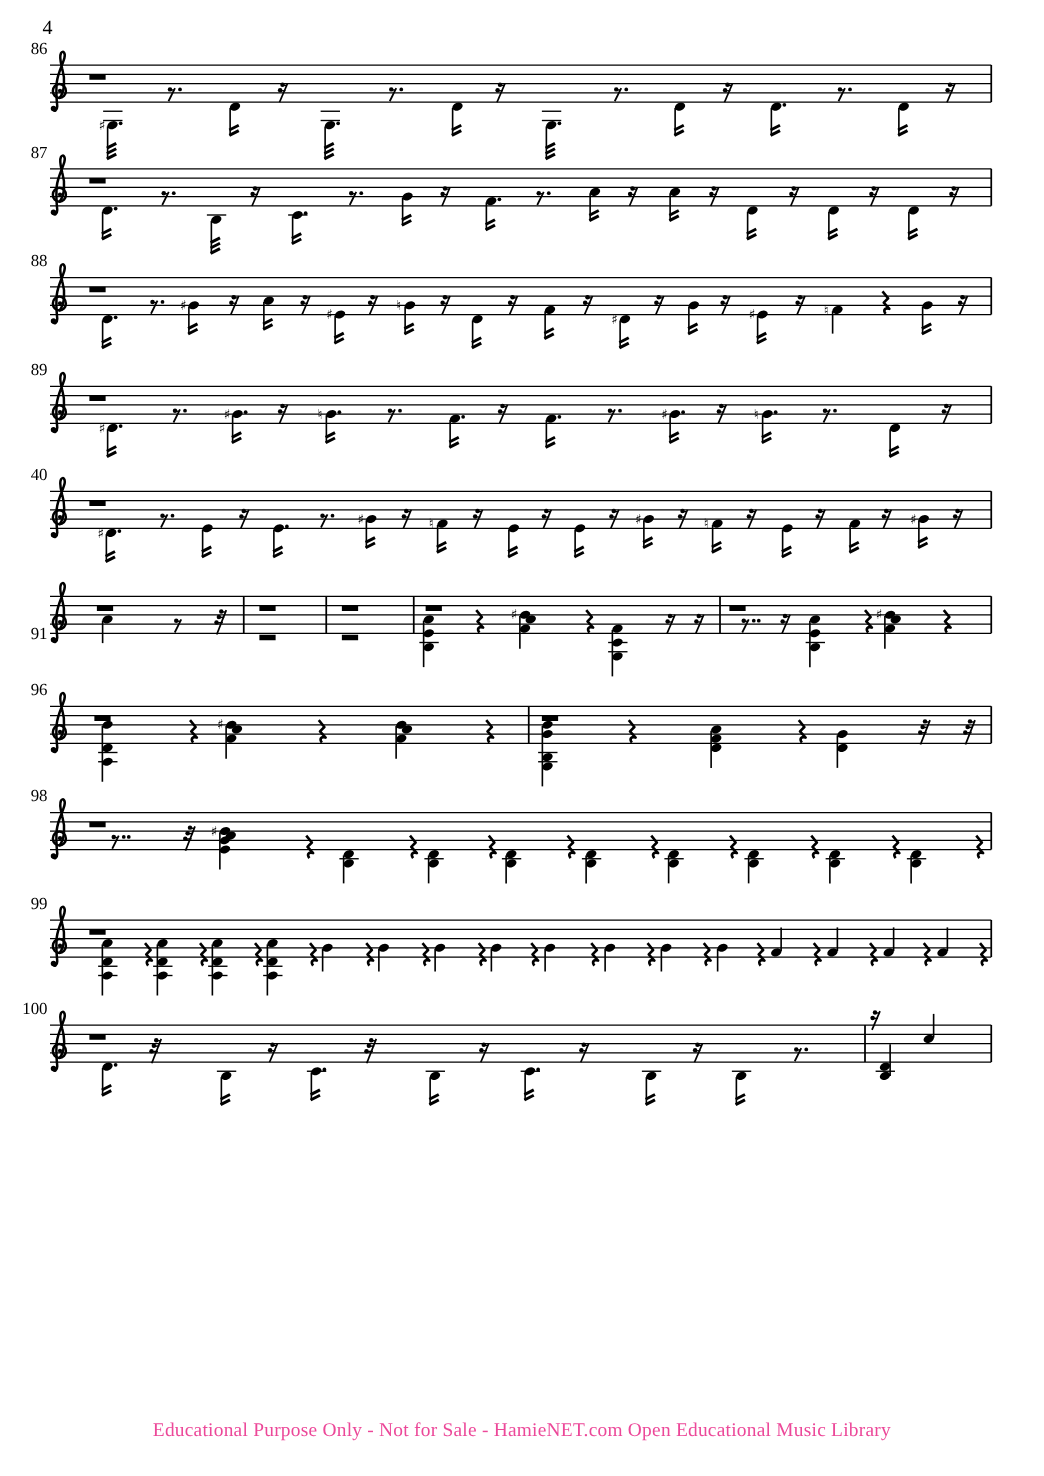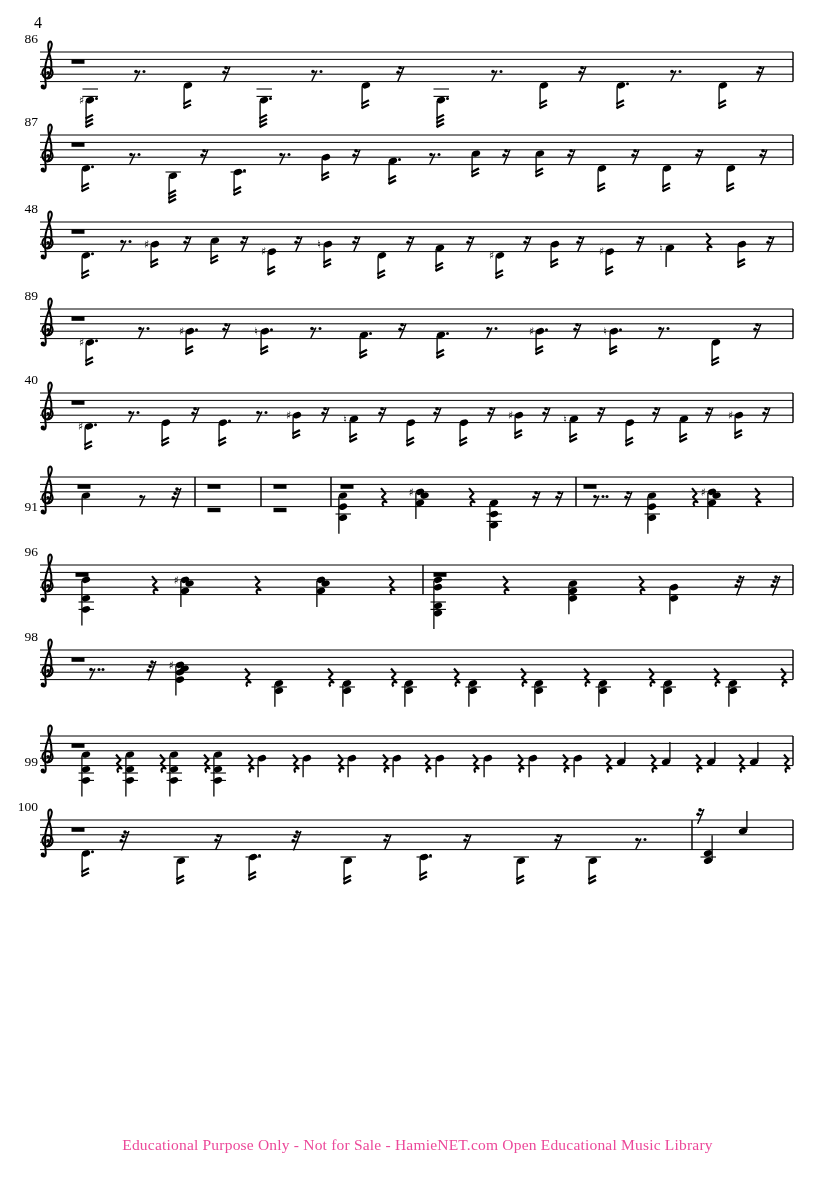--- a/index.html
+++ b/index.html
@@ -968,21 +968,21 @@
         <ellipse cx="708" cy="860.7" rx="4.3" ry="3" fill="#000000" transform="rotate(-21 708 860.7)"></ellipse>
         <line x1="712.1" y1="835.3" x2="712.1" y2="860.7" stroke="#000000" stroke-width="1.3" stroke-linecap="butt"></line>
         <ellipse cx="743" cy="831.1" rx="4.3" ry="3" fill="#000000" transform="rotate(-21 743 831.1)"></ellipse>
         <line x1="746.9" y1="830.1" x2="746.9" y2="811.1" stroke="#000000" stroke-width="1.3" stroke-linecap="butt"></line>
         <line x1="793" y1="820" x2="793" y2="849.6" stroke="#000000" stroke-width="1.4" stroke-linecap="butt"></line>
       </g>
     </svg>
   <div class="footer">Educational Purpose Only - Not for Sale - HamieNET.com Open Educational Music Library</div>
 <div class="measure-number" style="top: 31px;">86</div>
     <div class="measure-number" style="top: 114px;">87</div>
-    <div class="measure-number" style="top: 201px;">48</div>
+    <div class="measure-number" style="top: 201px;">88</div>
     <div class="measure-number" style="top: 288px;">89</div>
     <div class="measure-number" style="top: 372px;">40</div>
     <div class="measure-number" style="top: 456px; margin-top: 43px;">91</div>
     <div class="measure-number" style="top: 544px;">96</div>
     <div class="measure-number" style="top: 629px;">98</div>
-    <div class="measure-number" style="top: 715px; margin-top: 39px;">99</div>
+    <div class="measure-number" style="top: 715px;">99</div>
     <div class="measure-number" style="top: 799px;">100</div>
   </div>
 
 </body></html>

